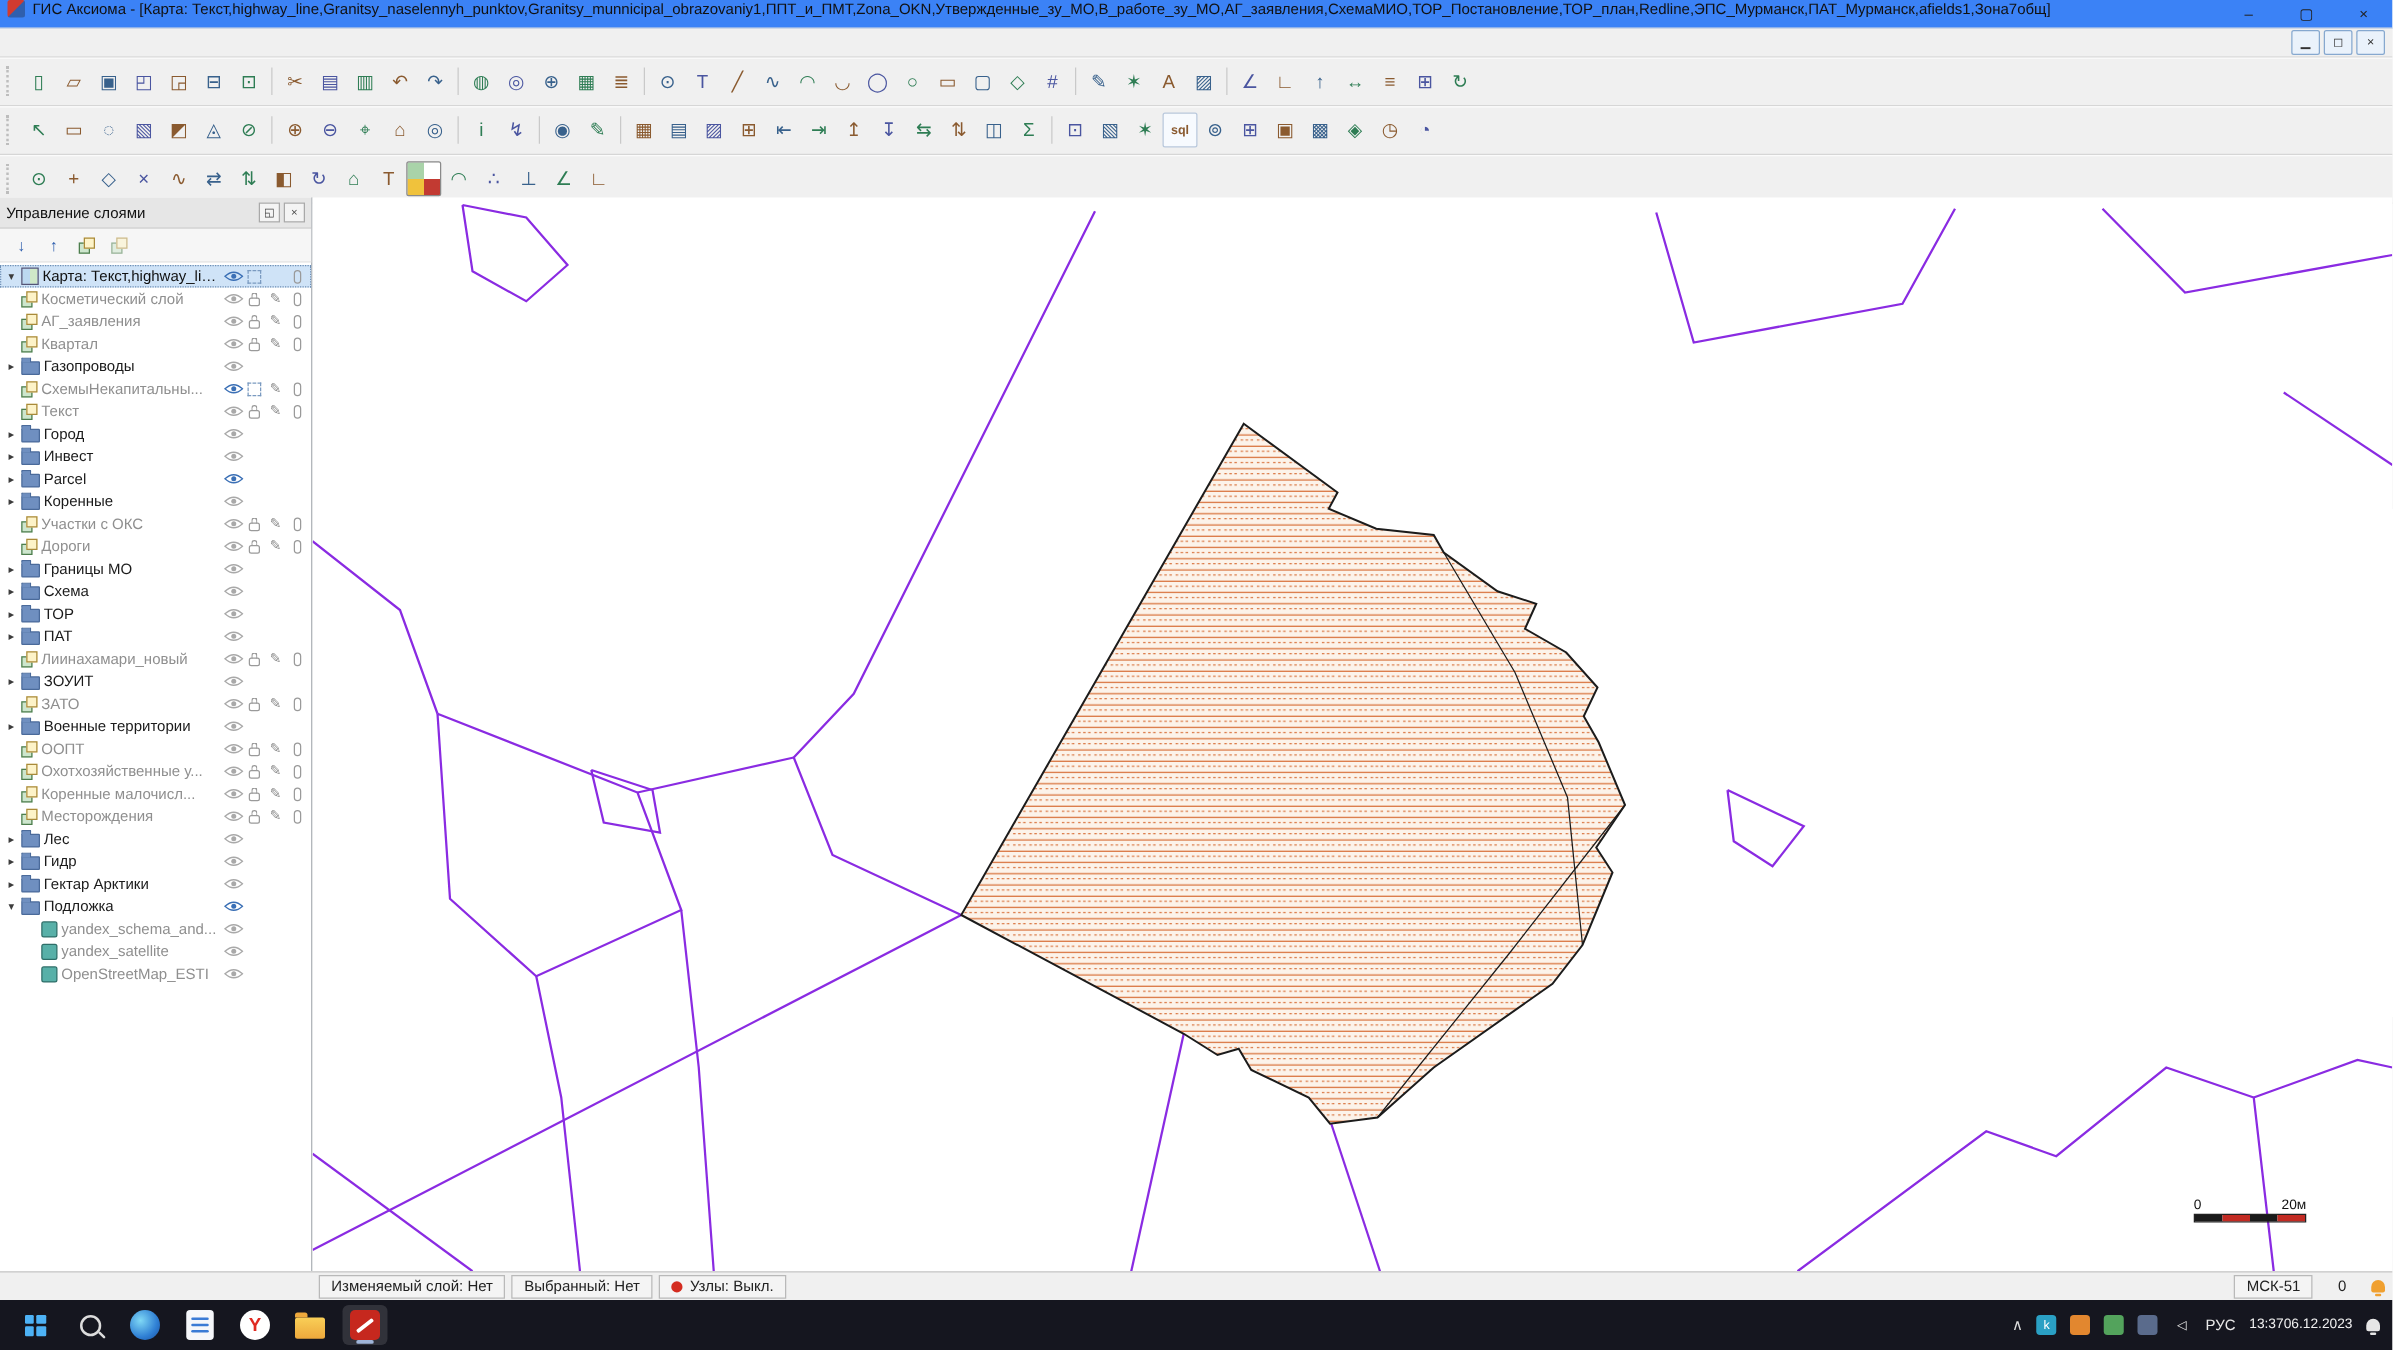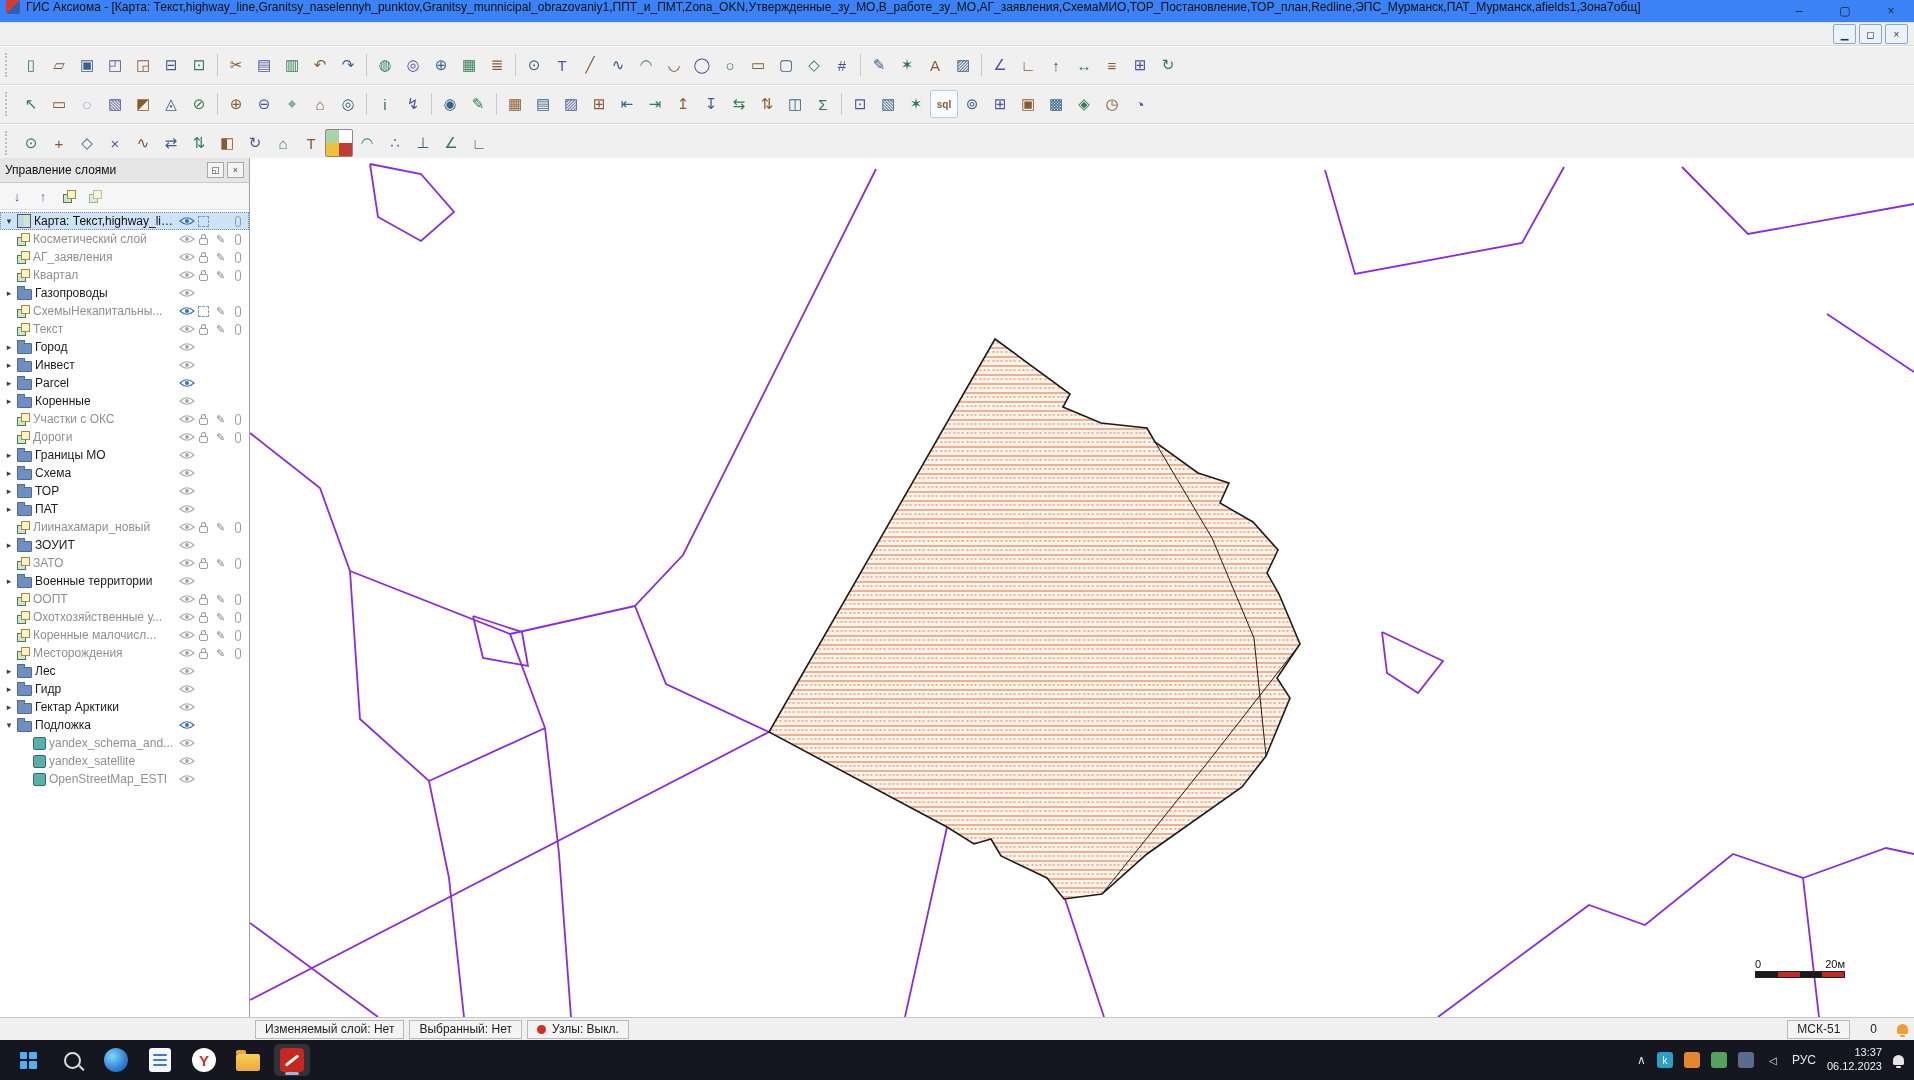--- a/index.html
+++ b/index.html
@@ -96,21 +96,21 @@
   .doc-ico{width:22px;height:24px;background:#f5f7fa;border-radius:3px;display:flex;flex-direction:column;justify-content:center;gap:3px;padding:0 4px;box-sizing:border-box}
   .doc-ico span{height:2px;background:#3a7bd5;border-radius:1px}
   .ya-ico{width:24px;height:24px;border-radius:50%;background:#fff;color:#e02a22;font-weight:bold;font-size:15px;display:flex;align-items:center;justify-content:center}
   .fold-ico{width:24px;height:17px;background:linear-gradient(#f9cf57,#eda83c);border-radius:2px;position:relative;margin-top:4px}
   .fold-ico::before{content:"";position:absolute;top:-4px;left:0;width:10px;height:4px;background:#eda83c;border-radius:2px 2px 0 0}
   .gis-ico{width:24px;height:24px;border-radius:4px;background:#c6281e;position:relative}
   .gis-ico::after{content:"";position:absolute;left:4px;top:11px;width:16px;height:3px;background:#fff;transform:rotate(-38deg);border-radius:1px}
   .tray{margin-left:auto;display:flex;align-items:center;gap:11px;color:#e8e8e8;font-size:12px}
   .tray-ico{width:16px;height:16px;border-radius:3px;display:flex;align-items:center;justify-content:center;font-size:10px;color:#fff;flex:none}
   .chev{color:#dcdcdc;font-size:12px}
-  .clock{display:flex;flex-direction:column;align-items:flex-end;font-size:11px;line-height:1.25;color:#f0f0f0}
+  .clock{display:flex;align-items:flex-end;font-size:11px;line-height:1.25;color:#f0f0f0}
 </style>
 </head>
 <body>
 
 <div class="titlebar">
   <span class="app-ico"></span>
   <span class="title-text">ГИС Аксиома - [Карта: Текст,highway_line,Granitsy_naselennyh_punktov,Granitsy_munnicipal_obrazovaniy1,ППТ_и_ПМТ,Zona_OKN,Утвержденные_зу_МО,В_работе_зу_МО,АГ_заявления,СхемаМИО,ТОР_Постановление,ТОР_план,Redline,ЭПС_Мурманск,ПАТ_Мурманск,afields1,Зона7общ]</span>
   <span class="win-controls">
     <span class="win-btn">–</span>
     <span class="win-btn">▢</span>

